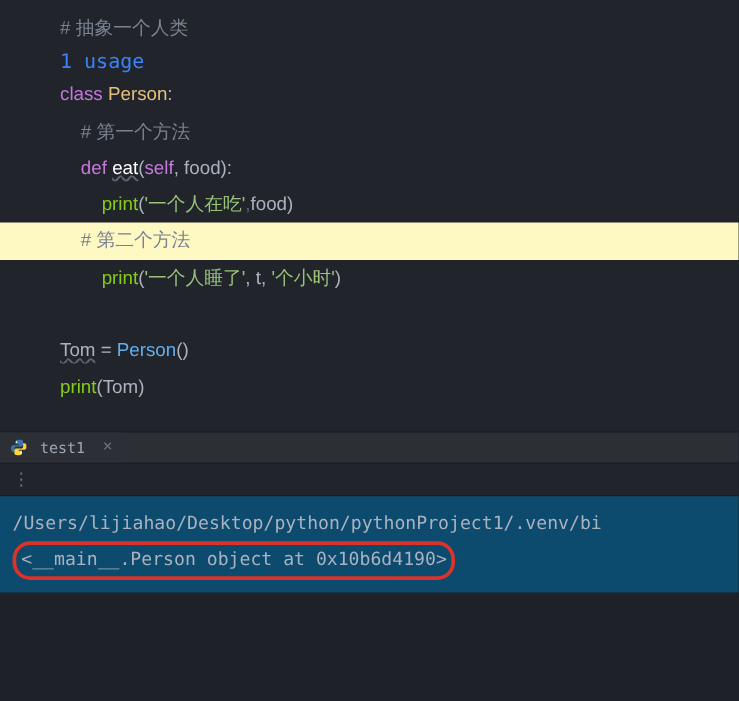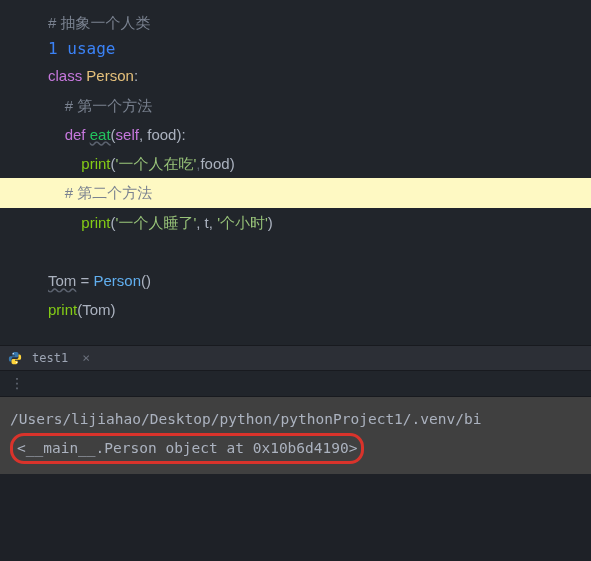--- a/index.html
+++ b/index.html
@@ -27,21 +27,21 @@
   }
   .usage {
     font-size: 16px;
     color: #3b82f6;
     padding-left: 48px;
     line-height: 1.5;
   }
   .comment { color: #7a8290; }
   .keyword { color: #c678dd; }
   .classname { color: #e5c07b; }
-  .funcname { color: #22c55e; }
+  .funcname { color: #ffffff; }
   .funcname.ul { text-decoration: underline; text-decoration-color: #5c6370; text-decoration-style: wavy; }
   .param { color: #abb2bf; }
   .self { color: #c678dd; }
   .paren { color: #abb2bf; }
   .builtin { color: #84cc16; }
   .string { color: #98c379; }
   .ident { color: #abb2bf; }
   .varname { color: #abb2bf; text-decoration: underline wavy #5c6370; }
   .comma-hint { color: #5c6370; }
   .call { color: #61afef; }
@@ -76,21 +76,21 @@
     display: flex;
     align-items: center;
     padding-left: 10px;
     border-bottom: 1px solid #181a1f;
     color: #6b717d;
     font-size: 14px;
     letter-spacing: 2px;
   }
 
   .console {
-    background: #404040;
+    background: #0c4a6e;
     padding: 10px 10px;
     font-size: 14.5px;
     line-height: 1.7;
     font-family: 'Menlo', 'Consolas', monospace;
   }
   .console .path {
     color: #abb2bf;
     white-space: nowrap;
     overflow: hidden;
   }

